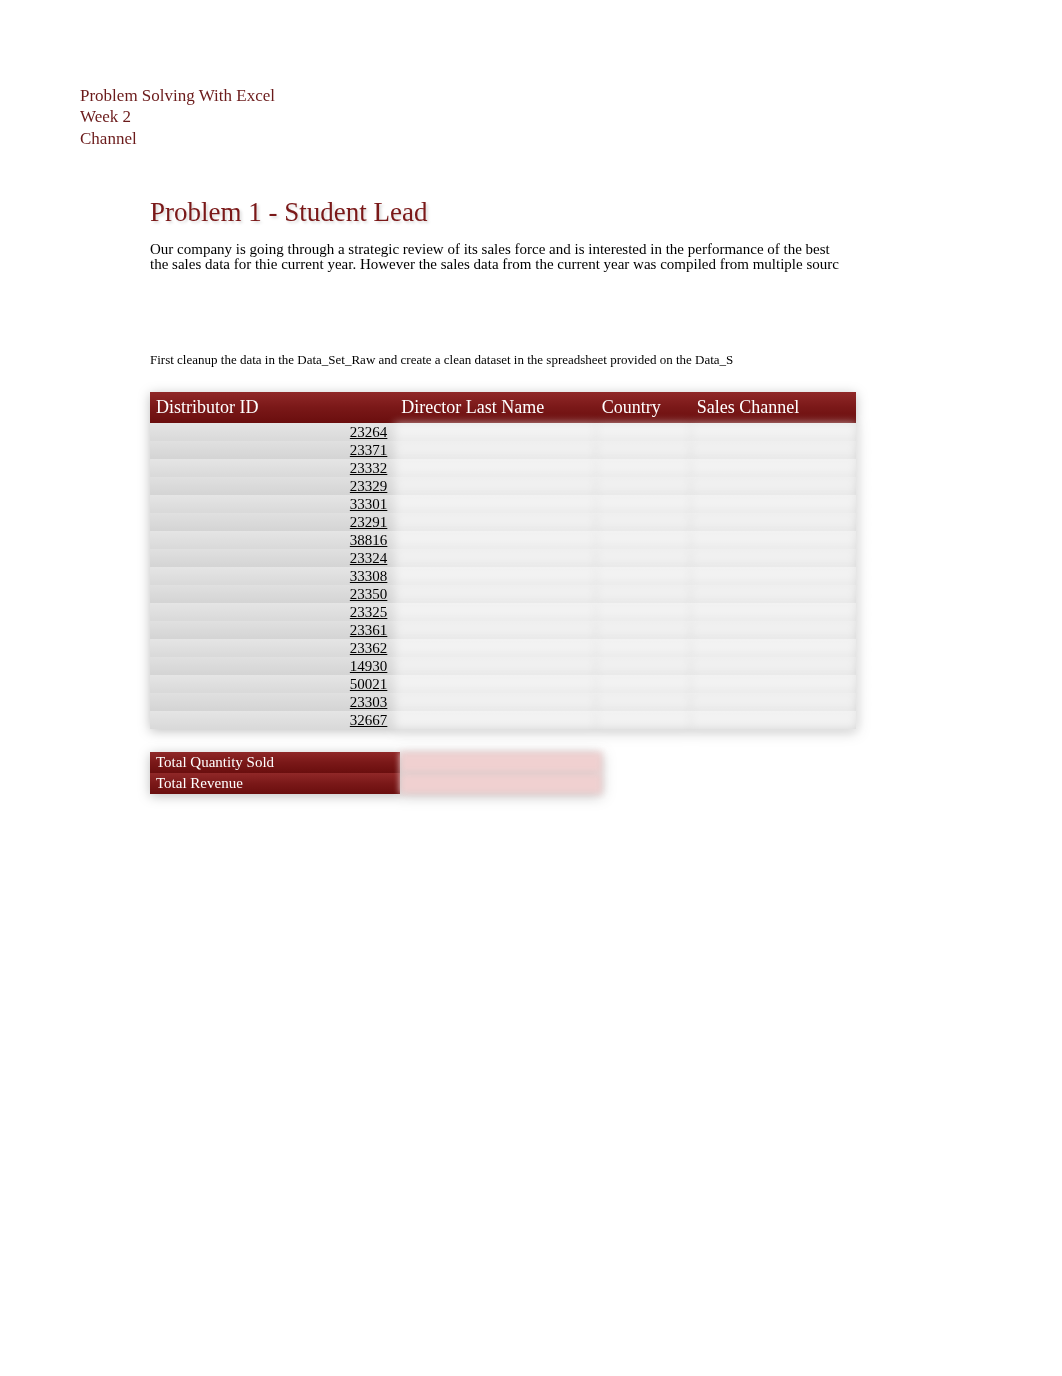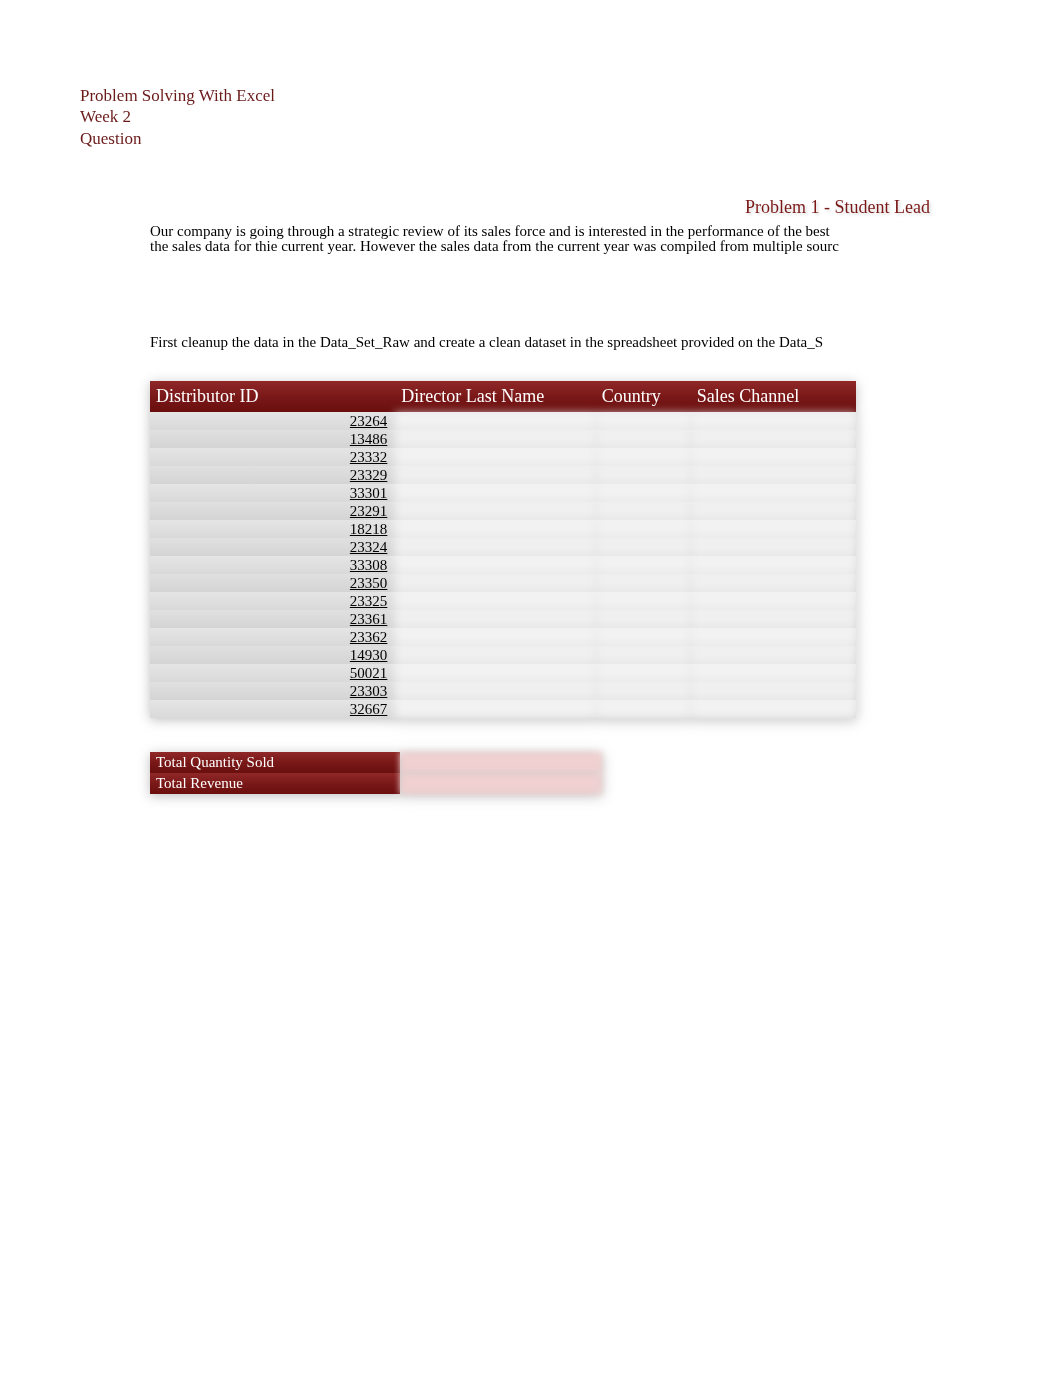--- a/index.html
+++ b/index.html
@@ -23,36 +23,35 @@
       line-height: 1.25;
     }
     .content-block {
       position: absolute;
       left: 150px;
       top: 197px;
       width: 780px;
     }
     .problem-title {
       color: #7a1818;
-      font-size: 18px;
+      font-size: 27px;
       font-weight: normal;
-      margin-bottom: 6px;
+      margin-bottom: 14px;
       text-shadow: 2px 2px 3px rgba(0,0,0,0.15);
-      text-align: right;
     }
     .description-text {
       color: #000000;
       font-size: 15px;
       line-height: 1.02;
       margin-bottom: 79px;
     }
     .instruction-text {
       color: #000000;
-      font-size: 15px;
-      margin-bottom: 30px;
+      font-size: 13px;
+      margin-bottom: 24px;
     }
     .data-table-wrap {
       filter: drop-shadow(0 2px 6px rgba(0,0,0,0.25));
     }
     .data-table {
       border-collapse: collapse;
       width: 706px;
     }
     .data-table thead tr {
       background: linear-gradient(to bottom, #902828 0%, #7a1818 50%, #6a0e0e 100%);
@@ -125,21 +124,21 @@
       width: 202px;
       filter: blur(3px);
     }
   </style>
 </head>
 <body>
 
 <div class="header-block">
   <div>Problem Solving With Excel</div>
   <div>Week 2</div>
-  <div>Question</div>
+  <div>Channel</div>
 </div>
 
 <div class="content-block">
   <div class="problem-title">Problem 1 - Student Lead</div>
   <div class="description-text">
     <div>Our company is going through a strategic review of its sales force and is interested in the performance of the best</div>
     <div>the sales data for thie current year. However the sales data from the current year was compiled from multiple sourc</div>
   </div>
   <div class="instruction-text">First cleanup the data in the Data_Set_Raw and create a clean dataset in the spreadsheet provided on the Data_S</div>
 
@@ -154,21 +153,21 @@
         </tr>
       </thead>
       <tbody id="table-body">
       <tr>
             <td class="id-cell">23264</td>
             <td class="ln-cell"></td>
             <td class="co-cell"></td>
             <td class="sc-cell"></td>
           </tr>
           <tr>
-            <td class="id-cell">13486</td>
+            <td class="id-cell">23371</td>
             <td class="ln-cell"></td>
             <td class="co-cell"></td>
             <td class="sc-cell"></td>
           </tr>
           <tr>
             <td class="id-cell">23332</td>
             <td class="ln-cell"></td>
             <td class="co-cell"></td>
             <td class="sc-cell"></td>
           </tr>
@@ -184,21 +183,21 @@
             <td class="co-cell"></td>
             <td class="sc-cell"></td>
           </tr>
           <tr>
             <td class="id-cell">23291</td>
             <td class="ln-cell"></td>
             <td class="co-cell"></td>
             <td class="sc-cell"></td>
           </tr>
           <tr>
-            <td class="id-cell">18218</td>
+            <td class="id-cell">38816</td>
             <td class="ln-cell"></td>
             <td class="co-cell"></td>
             <td class="sc-cell"></td>
           </tr>
           <tr>
             <td class="id-cell">23324</td>
             <td class="ln-cell"></td>
             <td class="co-cell"></td>
             <td class="sc-cell"></td>
           </tr>

